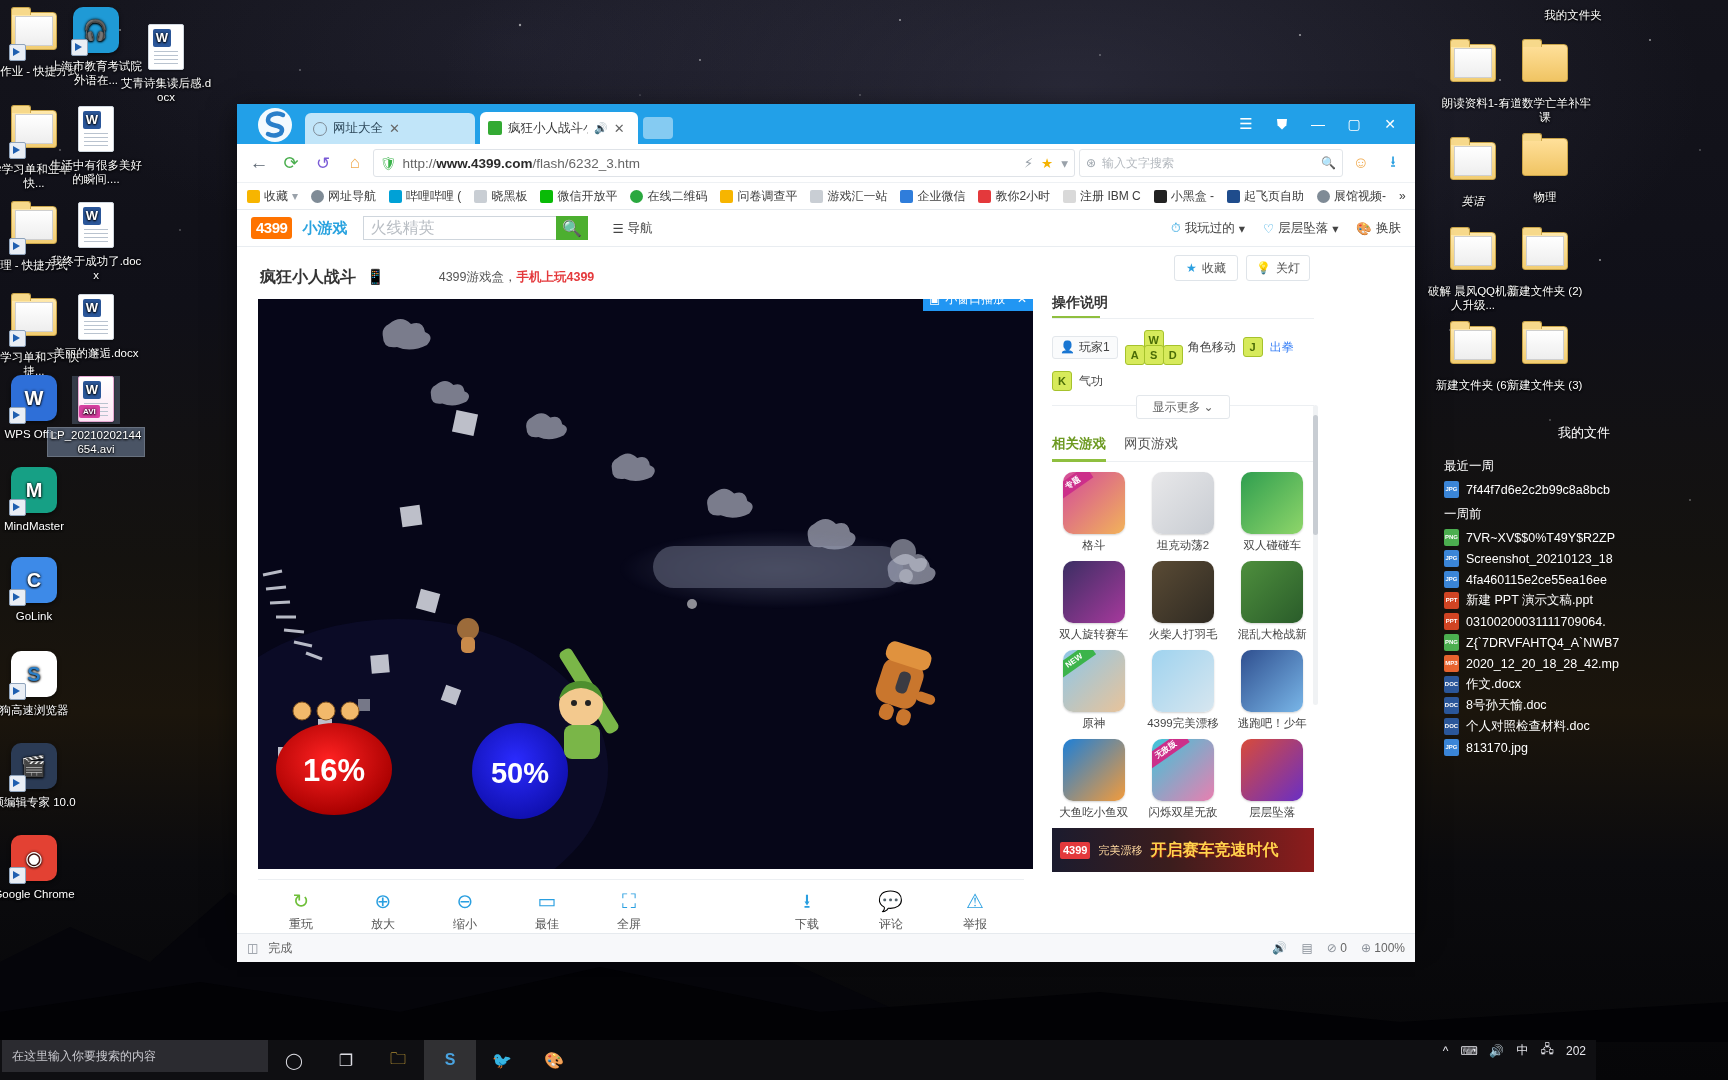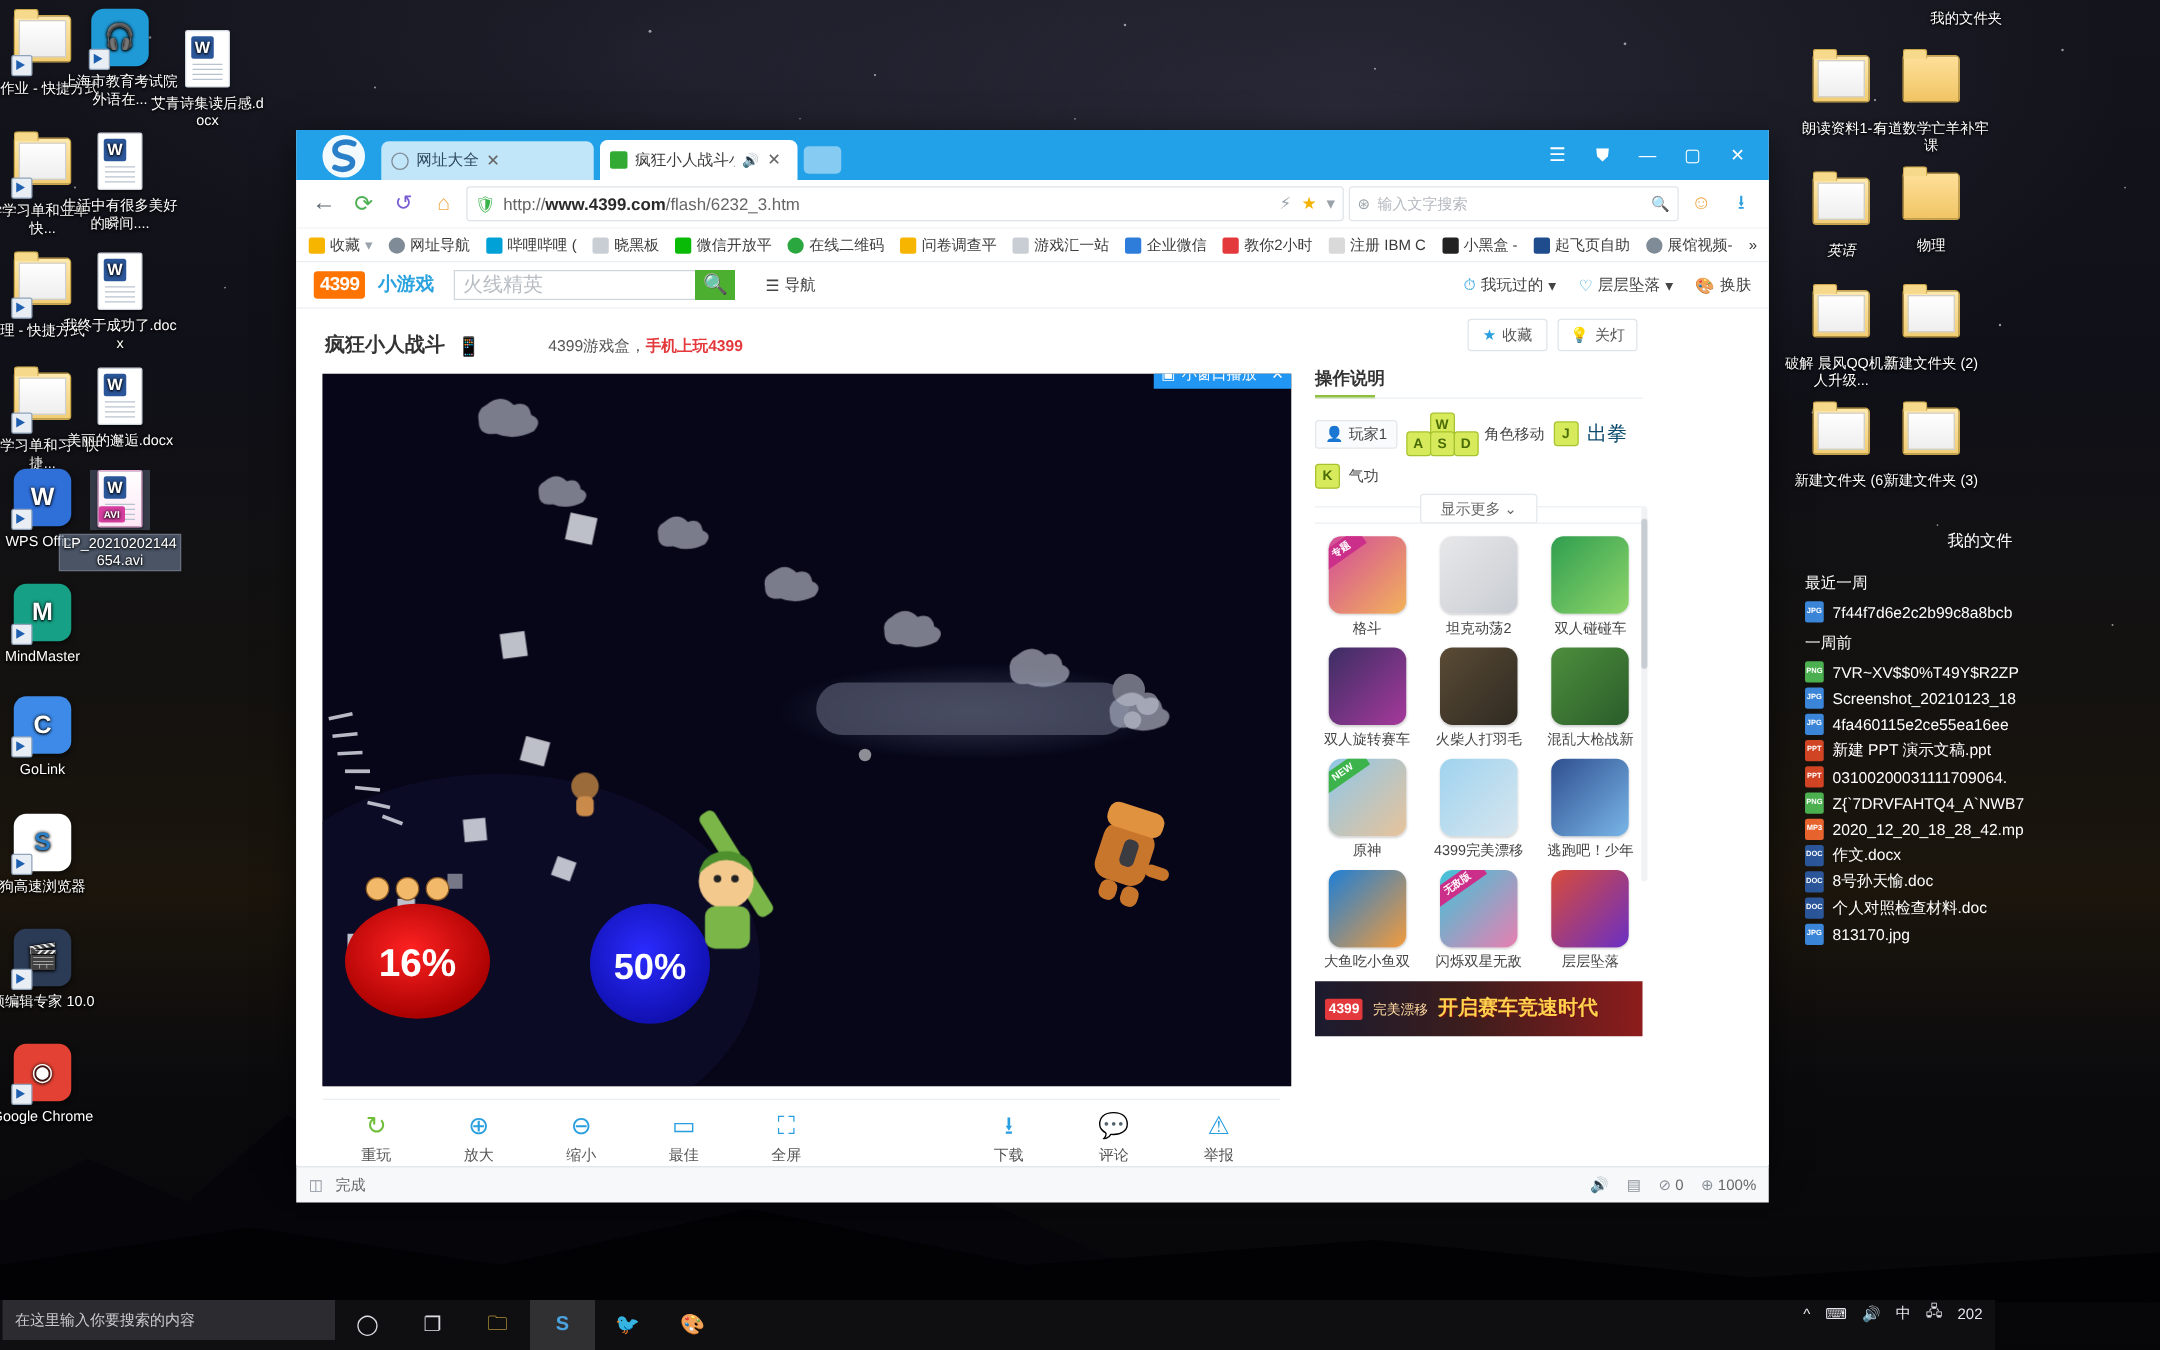--- a/index.html
+++ b/index.html
@@ -703,34 +703,38 @@
             <span>玩家1</span>
           </span>
           <span style="position:relative;width:56px;height:34px;display:inline-block;">
             <span class="keycap" style="position:absolute;left:19px;top:0;">W</span>
             <span class="keycap" style="position:absolute;left:0;top:15px;">A</span>
             <span class="keycap" style="position:absolute;left:19px;top:15px;">S</span>
             <span class="keycap" style="position:absolute;left:38px;top:15px;">D</span>
           </span>
           <span style="font-size:12px;color:#444;">角色移动</span>
           <span class="keycap">J</span>
-          <span style="font-size:16px;color:#0c4a6e;">出拳</span>
+          <span style="font-size:12px;color:#3b82f6;">出拳</span>
           <span class="keycap">K</span>
           <span style="font-size:12px;color:#444;">气功</span>
         </div>
 
         <div style="margin-top:14px;">
           <div class="greyline"></div>
           <div id="showmore" style="margin-top:-11px;background:#fff;">
             <span>显示更多</span>
               <span>⌄</span>
           </div>
         </div>
       </div>
 
+      <div class="tabs2" style="margin-top:14px;" id="relTabs">
+          <div class="t on">相关游戏</div>
+          <div class="t">网页游戏</div>
+        </div>
       <div class="greyline" style="margin-top:-1px;"></div>
       <div id="grid">
           <div class="gcard">
             <div class="th" style="background: linear-gradient(135deg, rgb(211, 75, 154), rgb(242, 179, 90));">
               <span style="position: absolute; left: -10px; top: 4px; transform: rotate(-35deg); background: rgb(204, 47, 138); color: rgb(255, 255, 255); font: bold 8px / 12px &quot;Liberation Sans&quot;, sans-serif; padding: 1px 12px;">专题</span>
             </div>
             <div class="nm">格斗</div>
           </div>
           <div class="gcard">
             <div class="th" style="background: linear-gradient(135deg, rgb(232, 232, 234), rgb(200, 204, 210));"></div>

